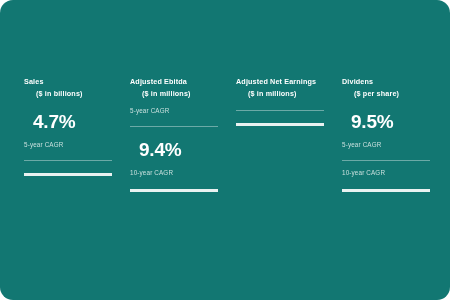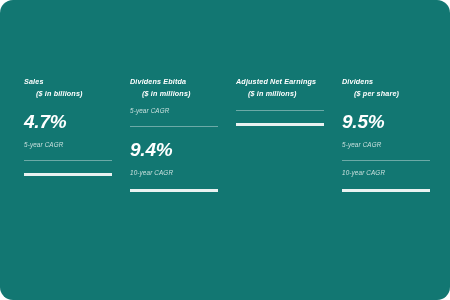--- a/index.html
+++ b/index.html
@@ -28,21 +28,20 @@
     left: 24px;
     top: 76px;
     width: 404px;
     display: flex;
     gap: 18px;
   }
   .stat-column {
     width: 88px;
     flex: 0 0 88px;
     display: block;
-    font-style: italic;
   }
   .col-header {
     color: #ffffff;
     font-size: 7.2px;
     font-weight: bold;
     line-height: 11.5px;
     letter-spacing: 0.15px;
     white-space: nowrap;
   }
   .col-header .units {
@@ -52,20 +51,21 @@
   .stat-block {
     display: block;
   }
   .stat-value {
     color: #ffffff;
     font-size: 19px;
     font-weight: bold;
     line-height: 22px;
     letter-spacing: -0.2px;
     margin-top: 12px;
+    margin-left: 9px;
   }
   .stat-caption {
     color: #c9e0de;
     font-size: 6.3px;
     font-weight: normal;
     line-height: 9px;
     letter-spacing: 0.15px;
     margin-top: 7px;
     white-space: nowrap;
   }
@@ -102,21 +102,21 @@
       <div class="stat-block">
         <div class="stat-value">4.7%</div>
         <div class="stat-caption">5-year CAGR</div>
       </div>
       <div class="divider"></div>
       <div class="bottom-bar"></div>
     </div>
 
     <div class="stat-column">
       <div class="col-header">
-        <span>Dividens Ebitda</span>
+        <span>Adjusted Ebitda</span>
         <span class="units">($ in millions)</span>
       </div>
       <div class="stat-block">
         <div class="stat-caption">5-year CAGR</div>
       </div>
       <div class="divider"></div>
       <div class="stat-block">
         <div class="stat-value">9.4%</div>
         <div class="stat-caption"><span>10-year CAGR</span><sup></sup></div>
       </div>

